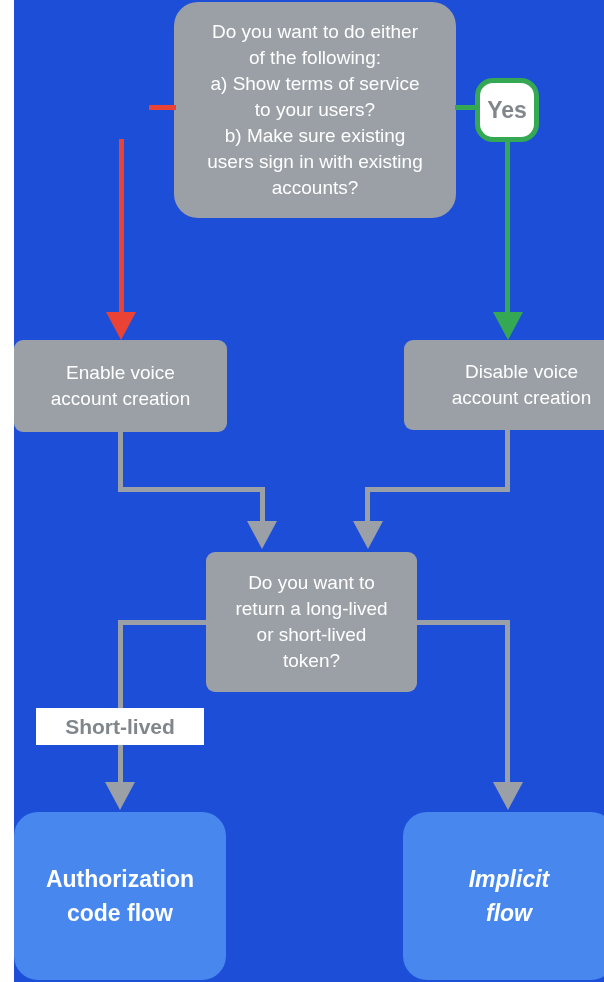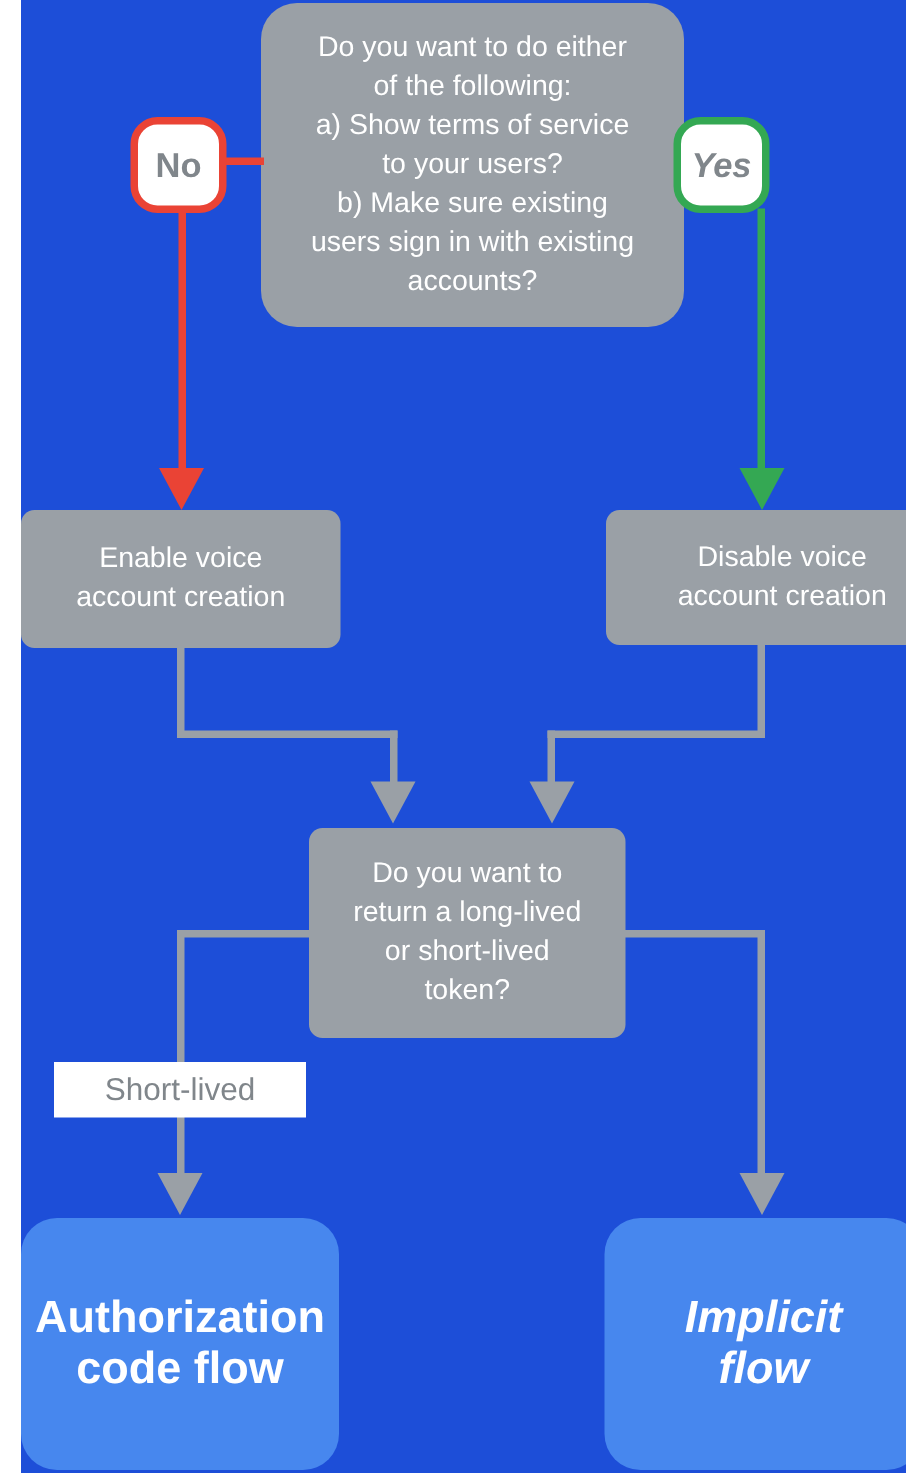--- a/index.html
+++ b/index.html
@@ -18,21 +18,21 @@
     color:var(--node-text);
     background:var(--node-gray);
     white-space:pre-line;
     font-size:19px;line-height:26px;
     box-sizing:border-box;
   }
   .node.big{border-radius:24px;}
   .node.small{border-radius:9px;}
   .node.blue{
     background:var(--node-blue);
-    font-weight:bold;font-size:30px;line-height:34px;
+    font-weight:bold;font-size:23px;line-height:34px;
     border-radius:24px;
   }
   .badge{
     position:absolute;
     display:flex;align-items:center;justify-content:center;
     background:var(--label-bg);
     color:var(--label-text);
     font-size:23px;font-weight:600;
     border-radius:18px;
     box-sizing:border-box;
@@ -49,21 +49,21 @@
     border-right:15px solid transparent;
     border-top:28px solid var(--line-gray);
   }
   .arrow.red{border-top-color:var(--accent-red);}
   .arrow.green{border-top-color:var(--accent-green);}
   .edge-label{
     position:absolute;
     display:flex;align-items:center;justify-content:center;
     background:var(--label-bg);
     color:var(--label-text);
-    font-size:21px;font-weight:400;
+    font-size:21px;font-weight:700;
   }
 </style>
 </head>
 <body>
 
 <div class="stage">
 
   <div class="node big" style="left:160px;top:2px;width:282px;height:216px;padding:0 8px;">Do you want to do either
 of the following:
 a) Show terms of service
@@ -73,22 +73,21 @@
 accounts?</div>
 
   <div class="line red" style="left:135px;top:105px;width:27px;height:5px;"></div>
   <div class="line red" style="left:105px;top:139px;width:5px;height:175px;"></div>
   <div class="arrow red" style="left:92px;top:312px;"></div>
 
   <div class="line green" style="left:441px;top:105px;width:22px;height:5px;"></div>
   <div class="line green" style="left:491px;top:139px;width:5px;height:175px;"></div>
   <div class="arrow green" style="left:479px;top:312px;"></div>
 
-  <div class="badge red" style="left:73px;top:78px;width:64px;height:64px;">No</div>
-  <div class="badge green" style="left:435px;top:78px;width:64px;height:64px;font-style:italic;">Yes</div>
+  <div class="badge green" style="left:461px;top:78px;width:64px;height:64px;">Yes</div>
 
   <div class="node small" style="left:0px;top:340px;width:213px;height:92px;">Enable voice
 account creation</div>
   <div class="node small" style="left:390px;top:340px;width:208px;height:90px;padding-left:27px;">Disable voice
 account creation</div>
 
   <div class="line" style="left:104px;top:432px;width:5px;height:60px;"></div>
   <div class="line" style="left:104px;top:487px;width:147px;height:5px;"></div>
   <div class="line" style="left:246px;top:487px;width:5px;height:36px;"></div>
   <div class="arrow" style="left:233px;top:521px;"></div>

